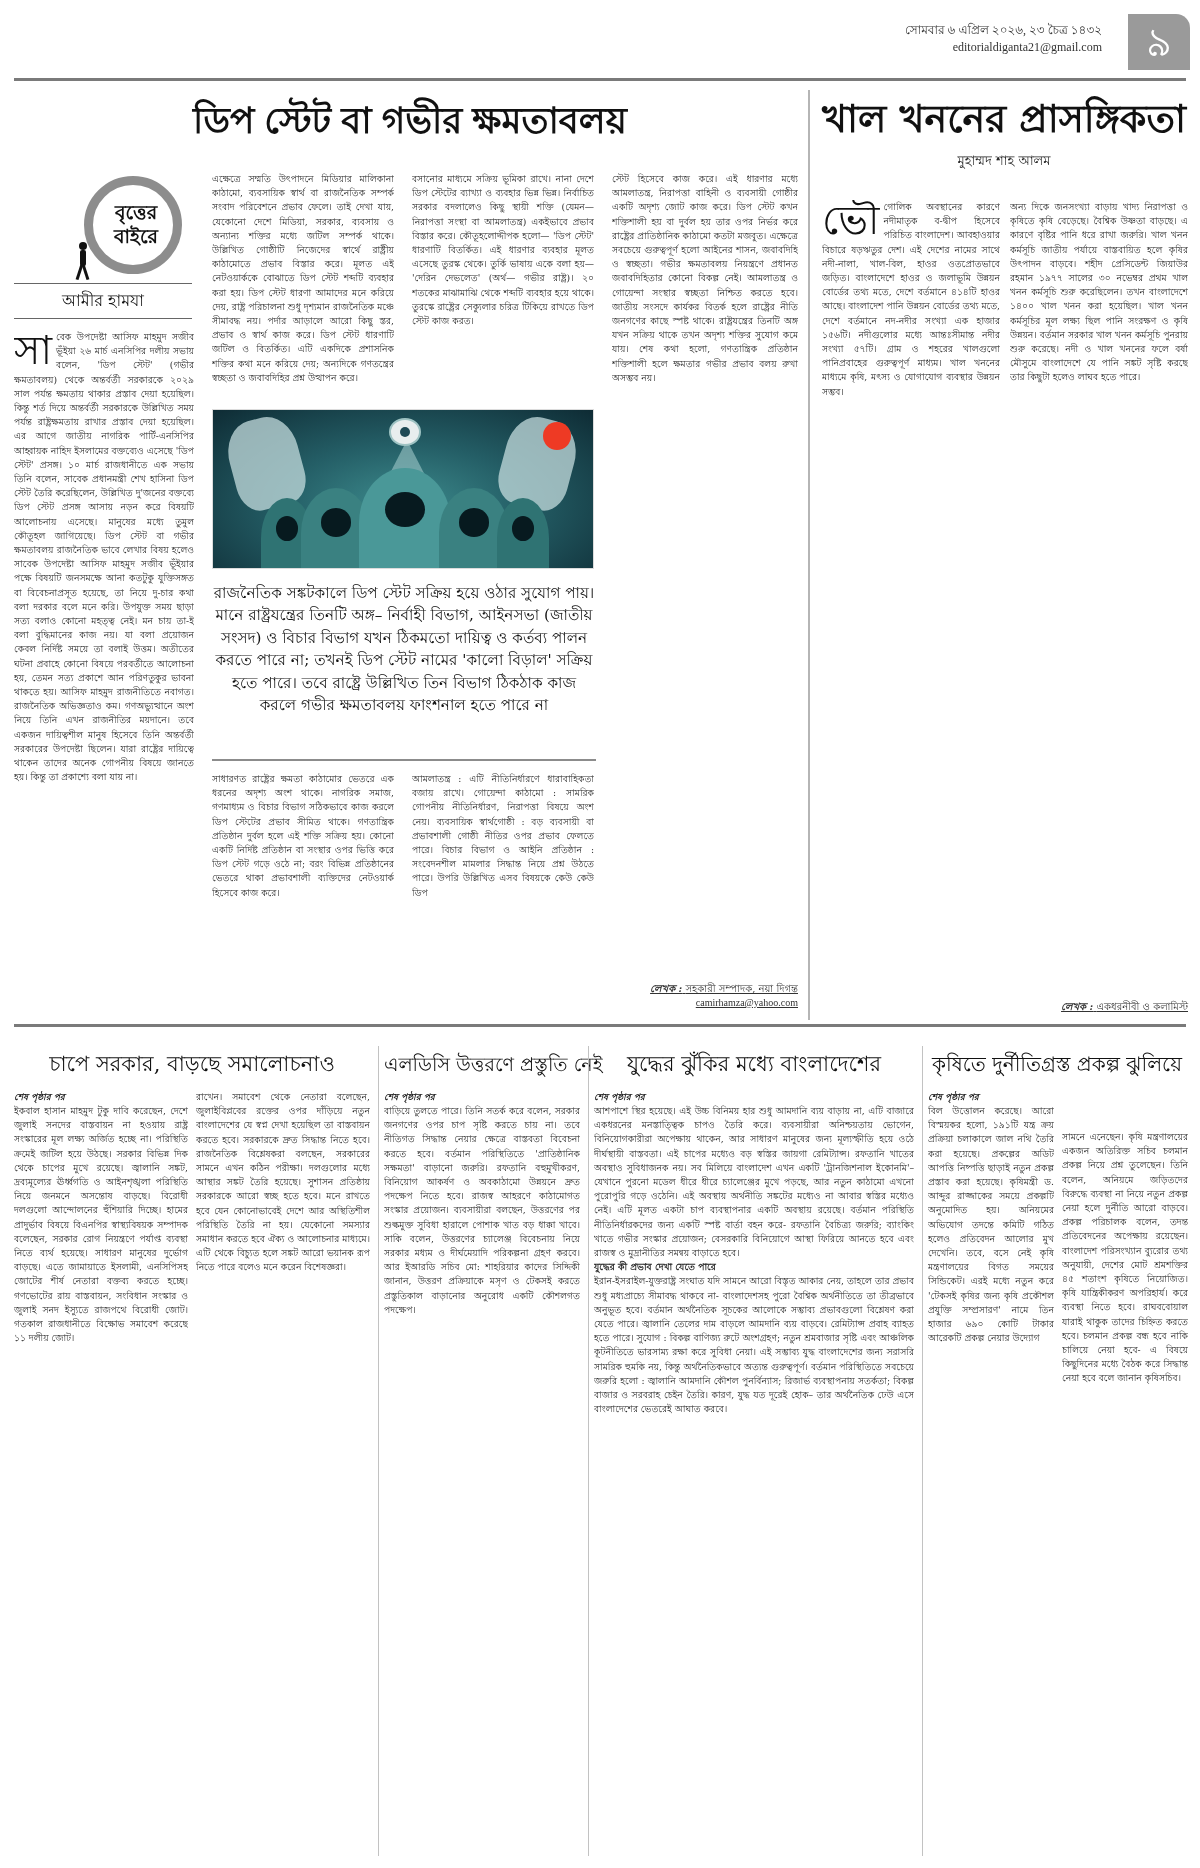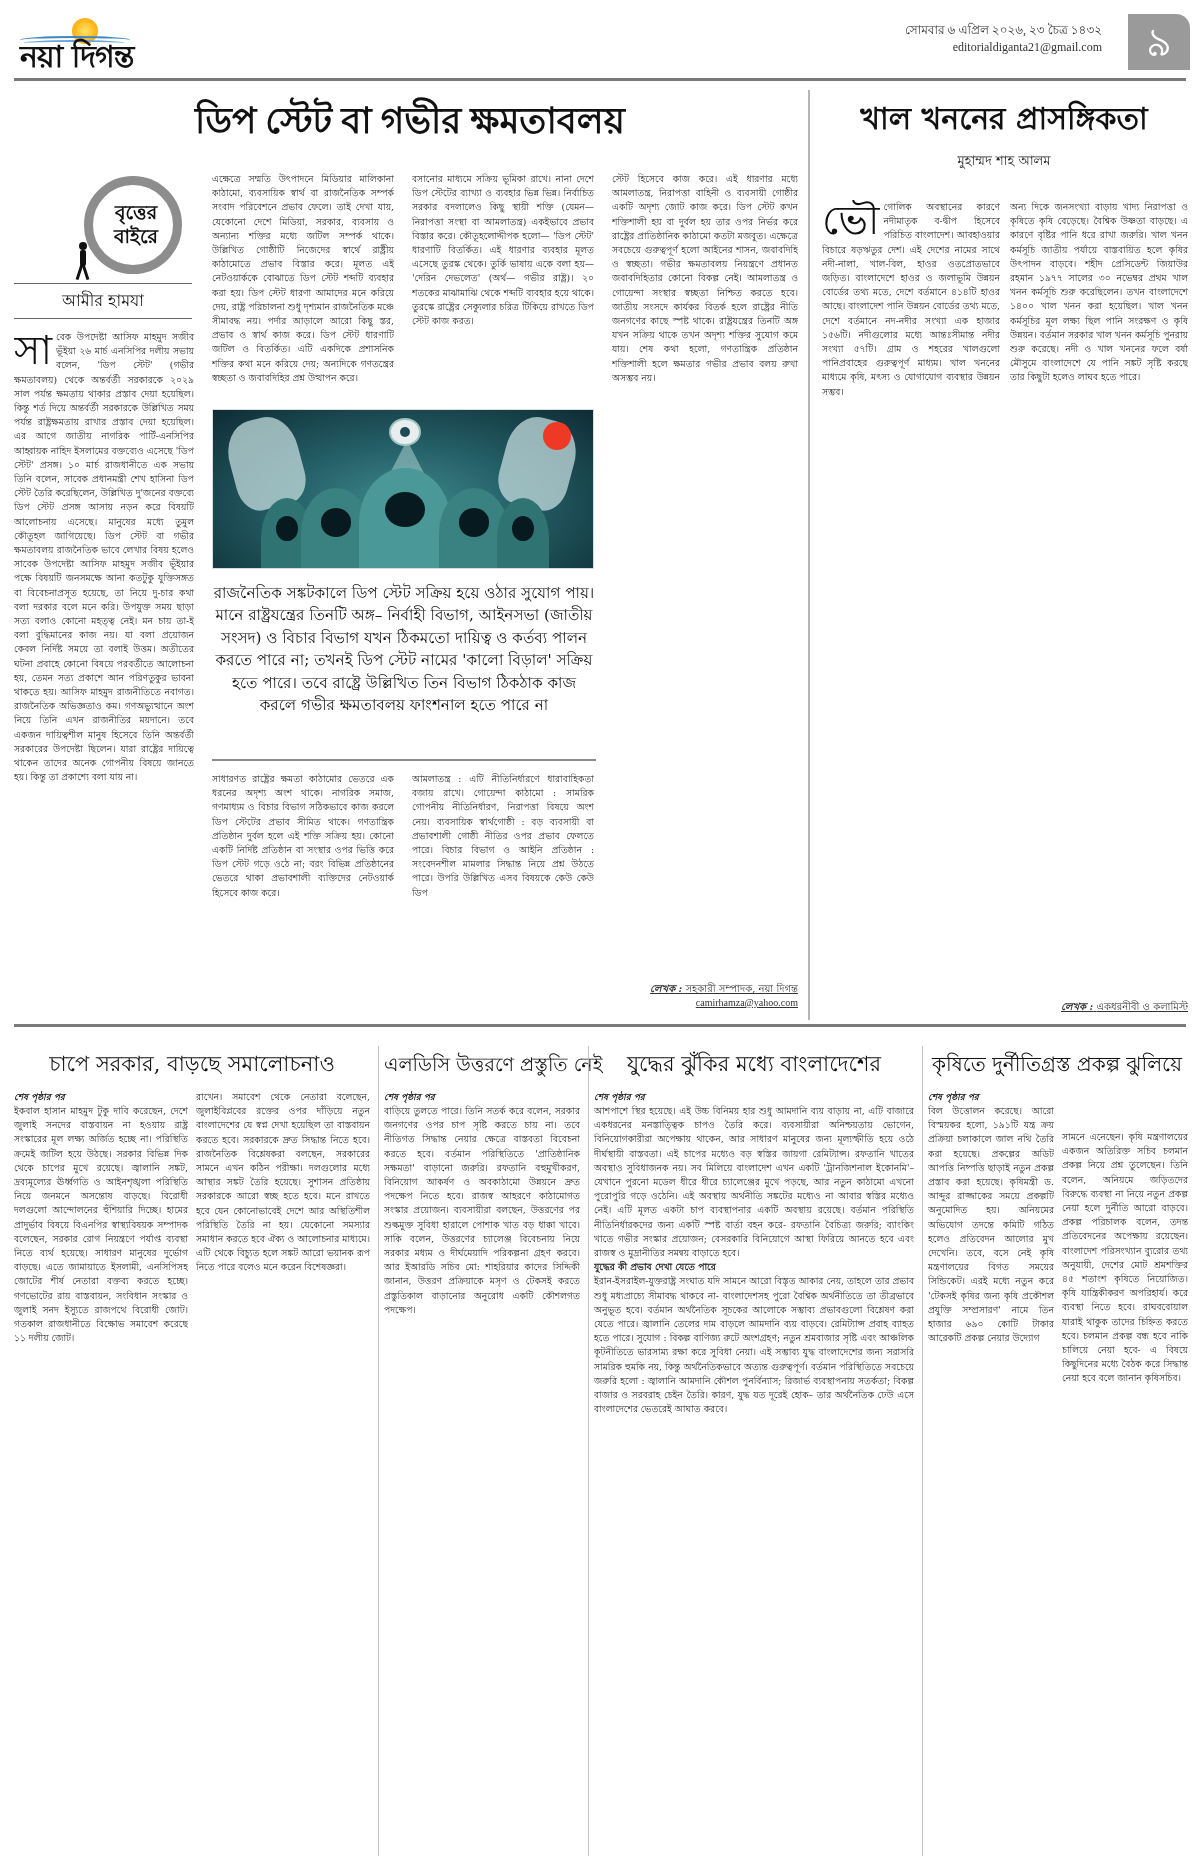--- a/index.html
+++ b/index.html
@@ -19,21 +19,21 @@
                font-size: 30px; letter-spacing: -1px; color: #111; line-height: 1; }
   .header-meta { position: absolute; right: 98px; top: 22px; text-align: right; font-family: "Liberation Serif", serif;
                  font-size: 12px; line-height: 17px; color: #333; }
   .page-no { position: absolute; right: 10px; top: 14px; width: 62px; height: 56px; background: #9a9a9a;
              border-radius: 0 14px 0 0; color: #fff; font-family: "DejaVu Serif", serif; font-size: 40px;
              text-align: center; line-height: 56px; }
   .header-rule { position: absolute; left: 14px; top: 78px; width: 1172px; height: 3px; background: #7a7a7a; }
 
   
   .main-headline { position: absolute; left: 130px; top: 92px; width: 560px; text-align: center;
-                   font-family: Liberation Serif, serif; font-size: 36px; line-height: 58px; color: #111; }
+                   font-family: Liberation Sans, sans-serif; font-size: 36px; line-height: 58px; color: #111; }
   .vert-rule { position: absolute; left: 808px; top: 90px; width: 2px; height: 930px; background: #b5b5b5; }
 
   .column-logo { position: absolute; left: 14px; top: 172px; width: 176px; height: 110px; }
   .ring { position: absolute; left: 70px; top: 4px; width: 98px; height: 98px; border-radius: 50%;
           border: 9px solid #8d8d8d; }
   .ring-text { position: absolute; left: 82px; top: 28px; width: 80px; text-align: center;
                font-family: "DejaVu Serif", serif; font-weight: bold; font-size: 19px; line-height: 24px; color: #111; }
   .walker { position: absolute; left: 62px; top: 70px; width: 14px; height: 38px; }
   .walker .head { position: absolute; left: 3px; top: 0; width: 8px; height: 8px; border-radius: 50%; background: #111; }
   .walker .body { position: absolute; left: 4px; top: 8px; width: 6px; height: 16px; background: #111; border-radius: 2px; }
@@ -65,47 +65,41 @@
   .hood::after { content: ""; position: absolute; left: 28%; top: 22%; width: 44%; height: 32%;
                  border-radius: 50%; background: #071a1f; }
   .hand { position: absolute; width: 70px; height: 90px; border-radius: 40% 40% 30% 30%;
           background: rgba(196,220,222,0.75); }
 
   .pullquote { position: absolute; left: 212px; top: 582px; width: 384px; text-align: center;
                font-family: "DejaVu Serif", serif; font-size: 15.2px; line-height: 22.4px; color: #111; }
   .pq-rule { position: absolute; left: 212px; top: 759px; width: 384px; height: 2px; background: #8c8c8c; }
 
   .right-headline { position: absolute; left: 814px; top: 94px; width: 380px; text-align: center;
-                    font-family: "DejaVu Serif", serif; font-size: 30px; line-height: 50px; color: #111; }
+                    font-family: "DejaVu Serif", serif; font-size: 38px; line-height: 50px; color: #111; }
   .right-byline { position: absolute; left: 814px; top: 150px; width: 380px; text-align: center;
                   font-family: "DejaVu Serif", serif; font-size: 13px; line-height: 22px; color: #222; }
 
   .author-footer { position: absolute; font-family: "DejaVu Serif", serif; font-size: 10px; line-height: 14px; text-align: right; color: #333; text-decoration: underline; }
   .author-footer .lbl { font-weight: bold; font-style: italic; }
   .email { font-family: "Liberation Serif", serif; font-size: 10px; }
 
   .section-rule { position: absolute; left: 14px; top: 1024px; width: 1172px; height: 3px; background: #7a7a7a; }
 
   
   .story-head { position: absolute; top: 1046px; height: 36px; text-align: center;
                 font-family: "DejaVu Serif", serif; font-size: 21px; line-height: 36px; color: #111; white-space: nowrap; }
   .cont-label { font-family: "DejaVu Serif", serif; font-size: 9px; font-style: italic; font-weight: bold; color: #222; line-height: 14px; display: block; }
   .subhead { font-weight: bold; display: block; }
   .vdiv { position: absolute; top: 1046px; width: 1px; height: 810px; background: #c2c2c2; }
 </style>
 </head>
 <body>
 
 <header class="masthead">
-  <div class="logo">
-    <div class="logo-sun"></div>
-    <div class="logo-wave"></div>
-    <div class="logo-wave2"></div>
-    <div class="logo-text">নয়া দিগন্ত</div>
-  </div>
   <div class="header-meta">
     <div>সোমবার ৬ এপ্রিল ২০২৬, ২৩ চৈত্র ১৪৩২</div>
     <div>editorialdiganta21@gmail.com</div>
   </div>
   <div class="page-no">৯</div>
 </header>
 <div class="header-rule"></div>
 
 <h1 class="main-headline">ডিপ স্টেট বা গভীর ক্ষমতাবলয়</h1>
 

